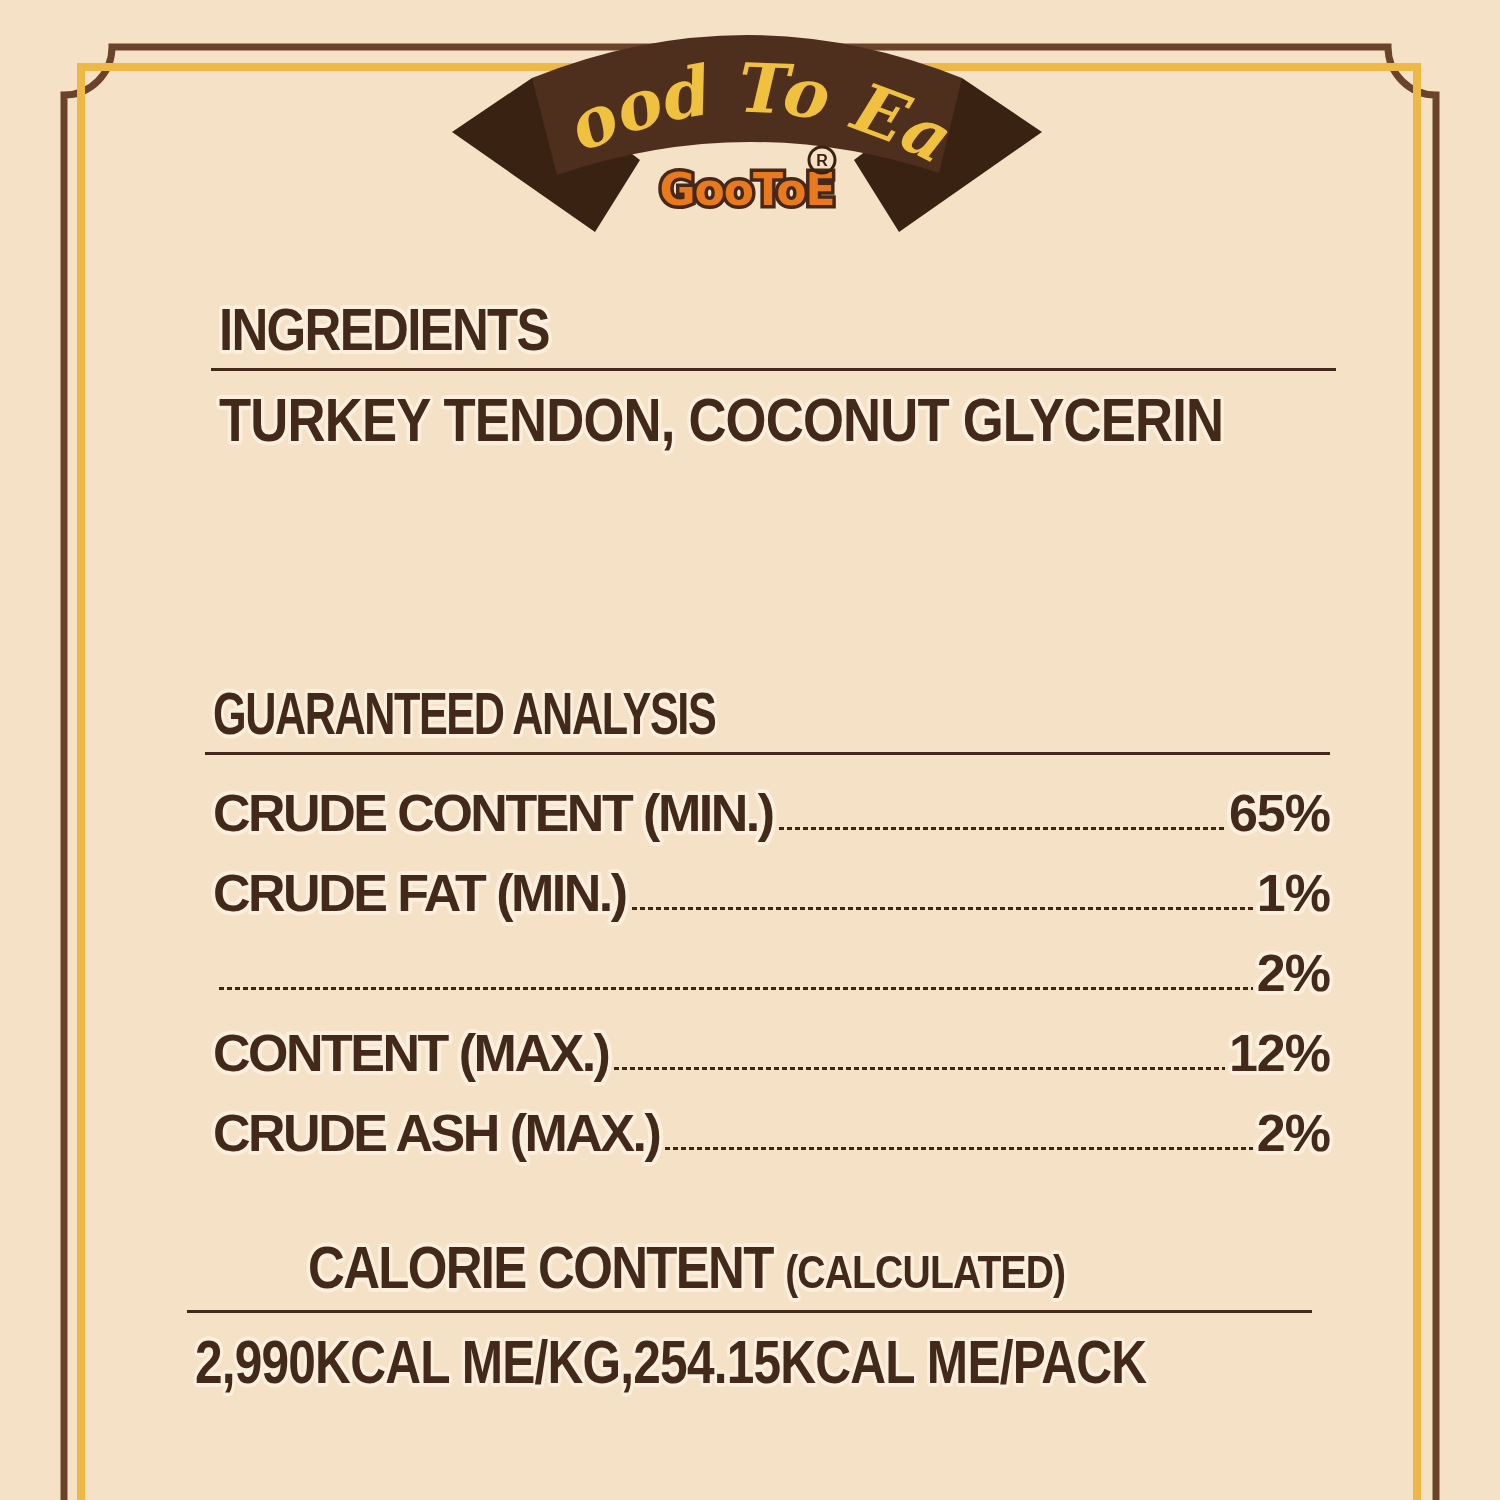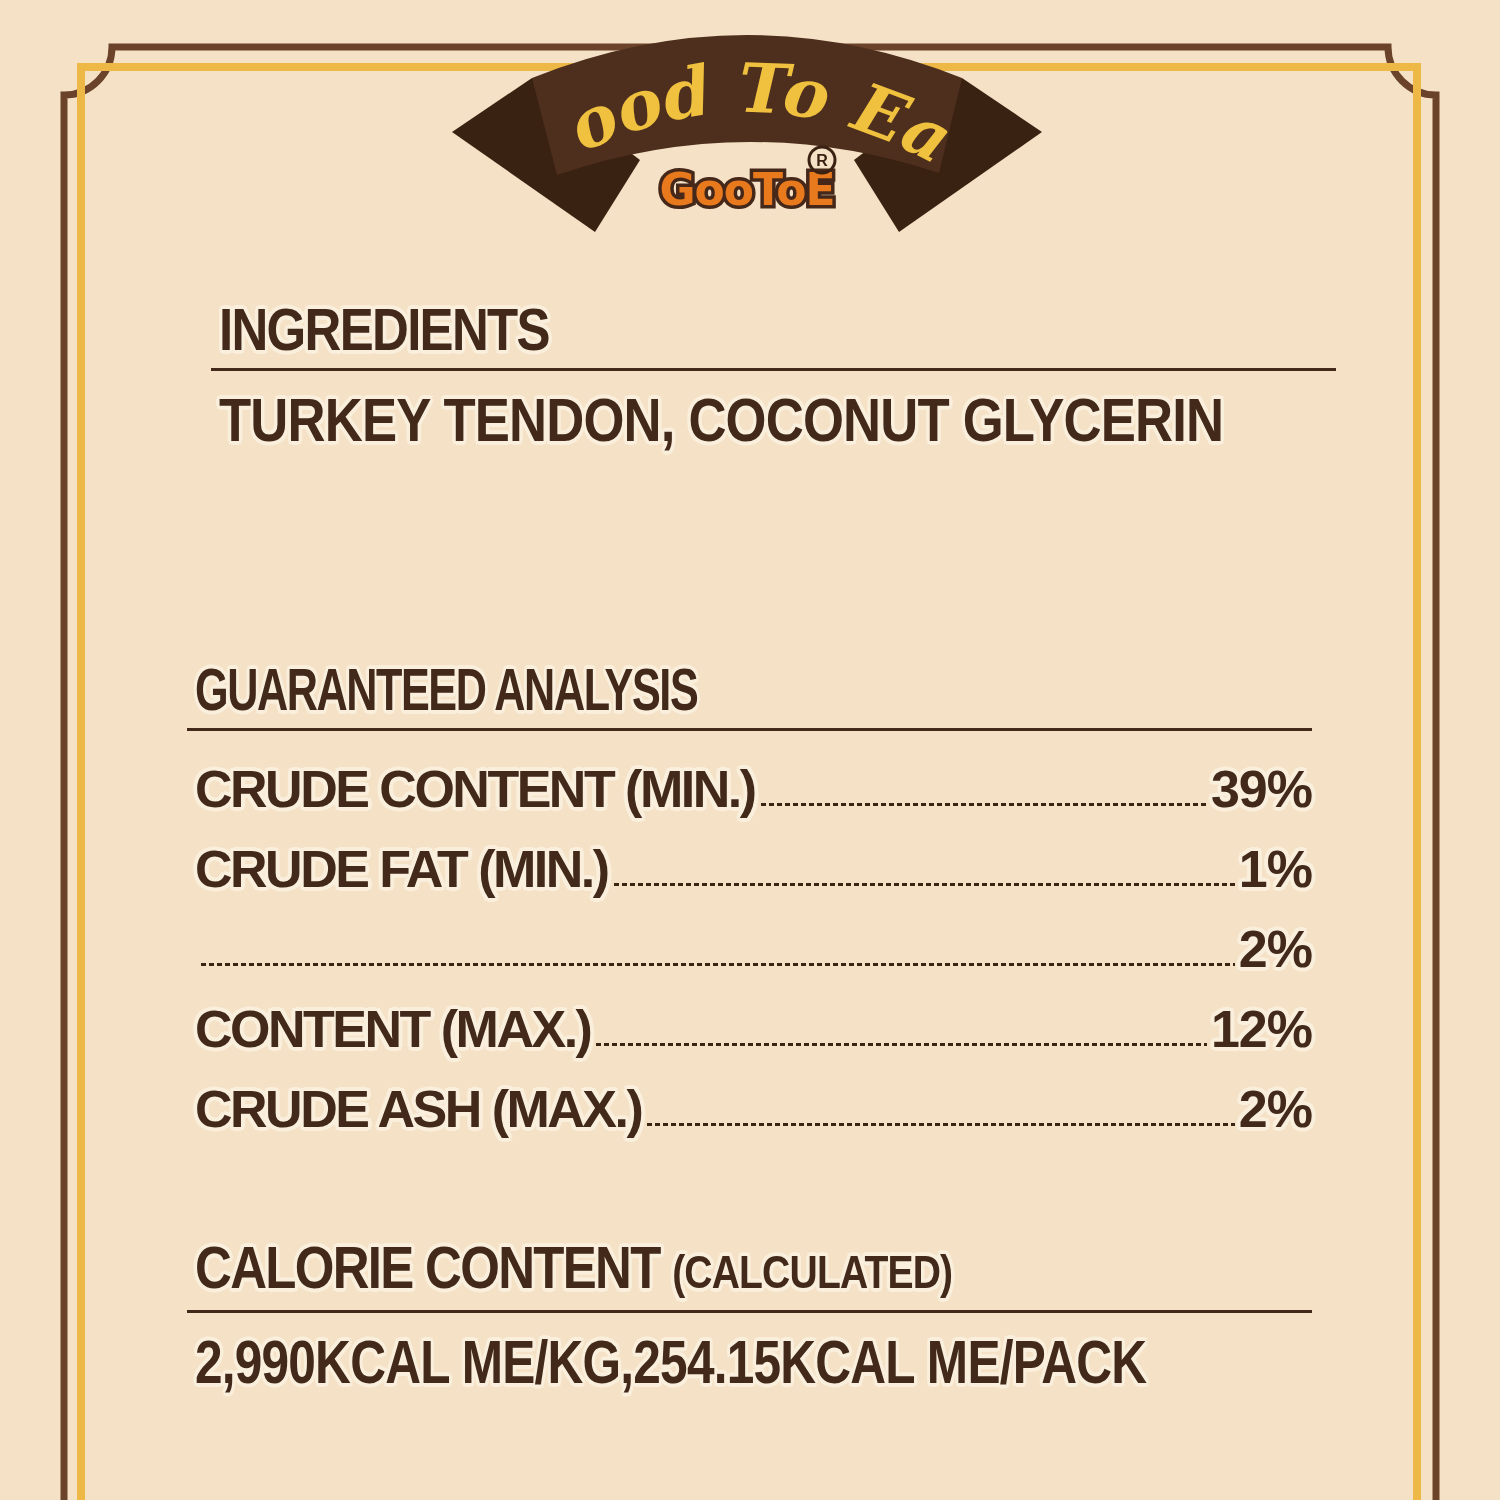--- a/index.html
+++ b/index.html
@@ -17,22 +17,22 @@
   #content{position:absolute;left:195px;top:0;width:1117px;z-index:2;}
   .halo{
     text-shadow:
       -3px -3px 0 #f9efdc, 3px -3px 0 #f9efdc,
       -3px  3px 0 #f9efdc, 3px  3px 0 #f9efdc,
       -4px  0   0 #f9efdc, 4px  0   0 #f9efdc,
        0   -4px 0 #f9efdc, 0    4px 0 #f9efdc;
   }
   section{position:absolute;left:0;width:100%;}
   #ingredients-section{top:300px;margin-left:24px;}
-  #analysis-section{top:660px;}
-  #calories-section{top:1238px;}
+  #analysis-section{top:684px;margin-left:18px;}
+  #calories-section{top:1238px;text-align:center;}
   h2{
     margin:0;font-size:60px;line-height:60px;font-weight:bold;
     letter-spacing:-2px;white-space:nowrap;
   }
   h2 .squeeze{display:inline-block;transform:scaleX(0.85);transform-origin:left center;}
   h2 .squeeze-tight{display:inline-block;transform:scaleX(0.72);transform-origin:left center;}
   .rule{
     height:3px;background:#42291a;margin-top:8px;margin-left:-8px;
     width:calc(100% + 8px);
   }
@@ -99,21 +99,21 @@
   <section id="analysis-section">
     <h2 class="halo">
       <span class="squeeze-tight">GUARANTEED ANALYSIS</span>
     </h2>
     <div class="rule"></div>
 
     <div class="ga-rows">
       <div class="ga-row">
         <span class="ga-label halo">CRUDE CONTENT (MIN.)</span>
         <span class="ga-leader"></span>
-        <span class="ga-value halo">39%</span>
+        <span class="ga-value halo">65%</span>
       </div>
       <div class="ga-row">
         <span class="ga-label halo">CRUDE FAT (MIN.)</span>
         <span class="ga-leader"></span>
         <span class="ga-value halo">1%</span>
       </div>
       <div class="ga-row">
         <span class="ga-leader"></span>
         <span class="ga-value halo">2%</span>
       </div>

